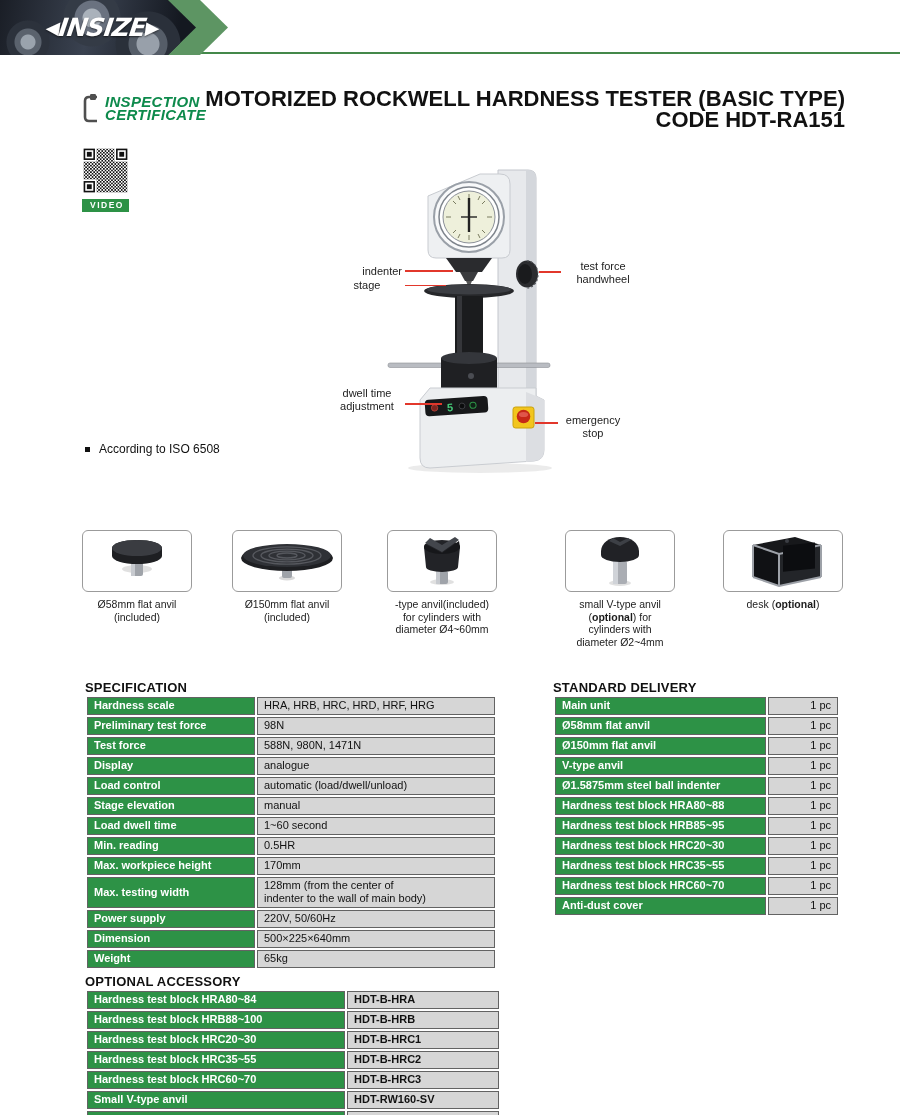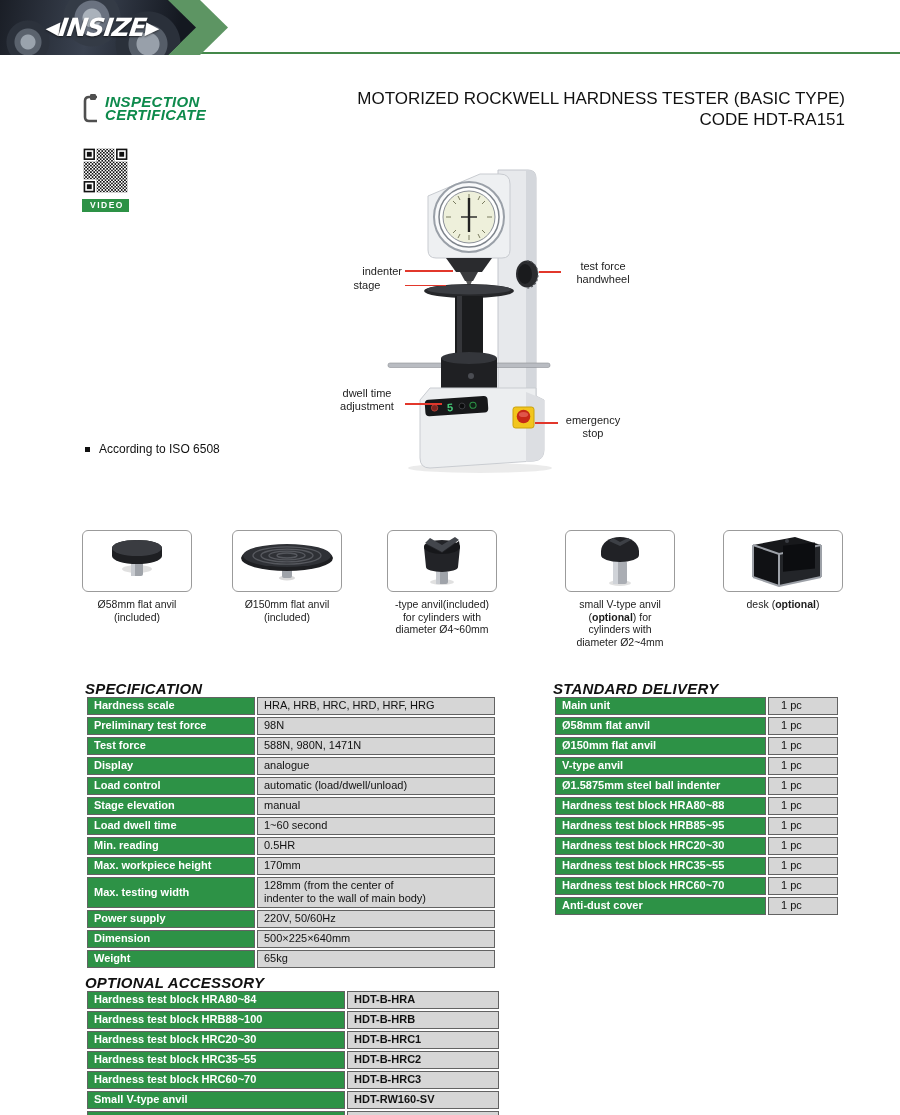--- a/index.html
+++ b/index.html
@@ -21,22 +21,22 @@
     font-size:25px; letter-spacing:-1px; transform:skewX(-8deg);
     font-family:"DejaVu Sans","Liberation Sans",sans-serif; text-shadow:0 1px 2px rgba(0,0,0,.6); }
   .brand .arr { font-style:normal; font-size:18px; vertical-align:2px; }
 
   
   .badge { position:absolute; left:82px; top:93px; display:flex; align-items:center; }
   .badge-text { margin-left:5px; color:#0e8a4c; font-weight:bold; font-style:italic;
     font-size:15px; line-height:13px; letter-spacing:.3px; }
 
   
-  .title { position:absolute; right:55px; top:88px; text-align:right; font-weight:normal;
-    font-size:17px; line-height:21px; color:#111; }
+  .title { position:absolute; right:55px; top:88px; text-align:right; font-weight:bold;
+    font-size:22px; line-height:21px; color:#111; }
 
   
   .qr { position:absolute; left:82px; top:147px; width:47px; }
   .qr .video { margin-top:1px; background:#2d9246; color:#fff; font-weight:bold; font-size:8.5px;
     letter-spacing:1.5px; text-align:center; padding:1px 8px 2px; }
 
   
   .machine { position:absolute; left:330px; top:160px; width:320px; height:315px; }
   .mlabel { position:absolute; font-size:11px; color:#222; line-height:13px; }
   .leader { position:absolute; height:1.6px; background:#e2372b; }
@@ -44,29 +44,29 @@
   
   .note { position:absolute; left:85px; top:442px; font-size:12px; color:#111; display:flex; align-items:center; }
   .note .sq { width:5px; height:5px; background:#111; margin-right:9px; display:inline-block; }
 
   
   .acc-box { position:absolute; top:530px; height:62px; border:1px solid #9b9b9b; border-radius:6px;
     background:#fff; display:flex; align-items:center; justify-content:center; }
   .acc-cap { position:absolute; top:598px; text-align:center; font-size:10.5px; line-height:12.5px; color:#1c1c1c; }
 
   
-  .sec-head { position:absolute; font-size:15px; font-weight:bold; color:#111; letter-spacing:.2px;font-style:italic; }
+  .sec-head { position:absolute; font-size:13px; font-weight:bold; color:#111; letter-spacing:.2px; }
   table { border-collapse:separate; border-spacing:2px; position:absolute; }
   th, td { border:1px solid #636363; font-size:11px; line-height:13px; padding:1px 6px 2px; vertical-align:middle; }
   th { background:#2d9246; color:#fff; text-align:left; font-weight:bold; }
   td { background:#d6d6d6; color:#111; white-space:pre-line; }
   .spec  { left:85px;  top:695px; }
   .spec th { width:168px; } .spec td { width:238px; }
   .deliv { left:553px; top:695px; }
-  .deliv th { width:211px; } .deliv td { width:70px; padding-left:12px; }
+  .deliv th { width:211px; } .deliv td { width:70px; padding-left:12px;text-align:right; }
   .opt   { left:85px;  top:989px; }
   .opt th { width:258px; } .opt td { width:152px; font-weight:bold; }
 </style>
 </head>
 <body>
 
 <div class="page">
 
   <div>
     <div class="banner-line"></div>

